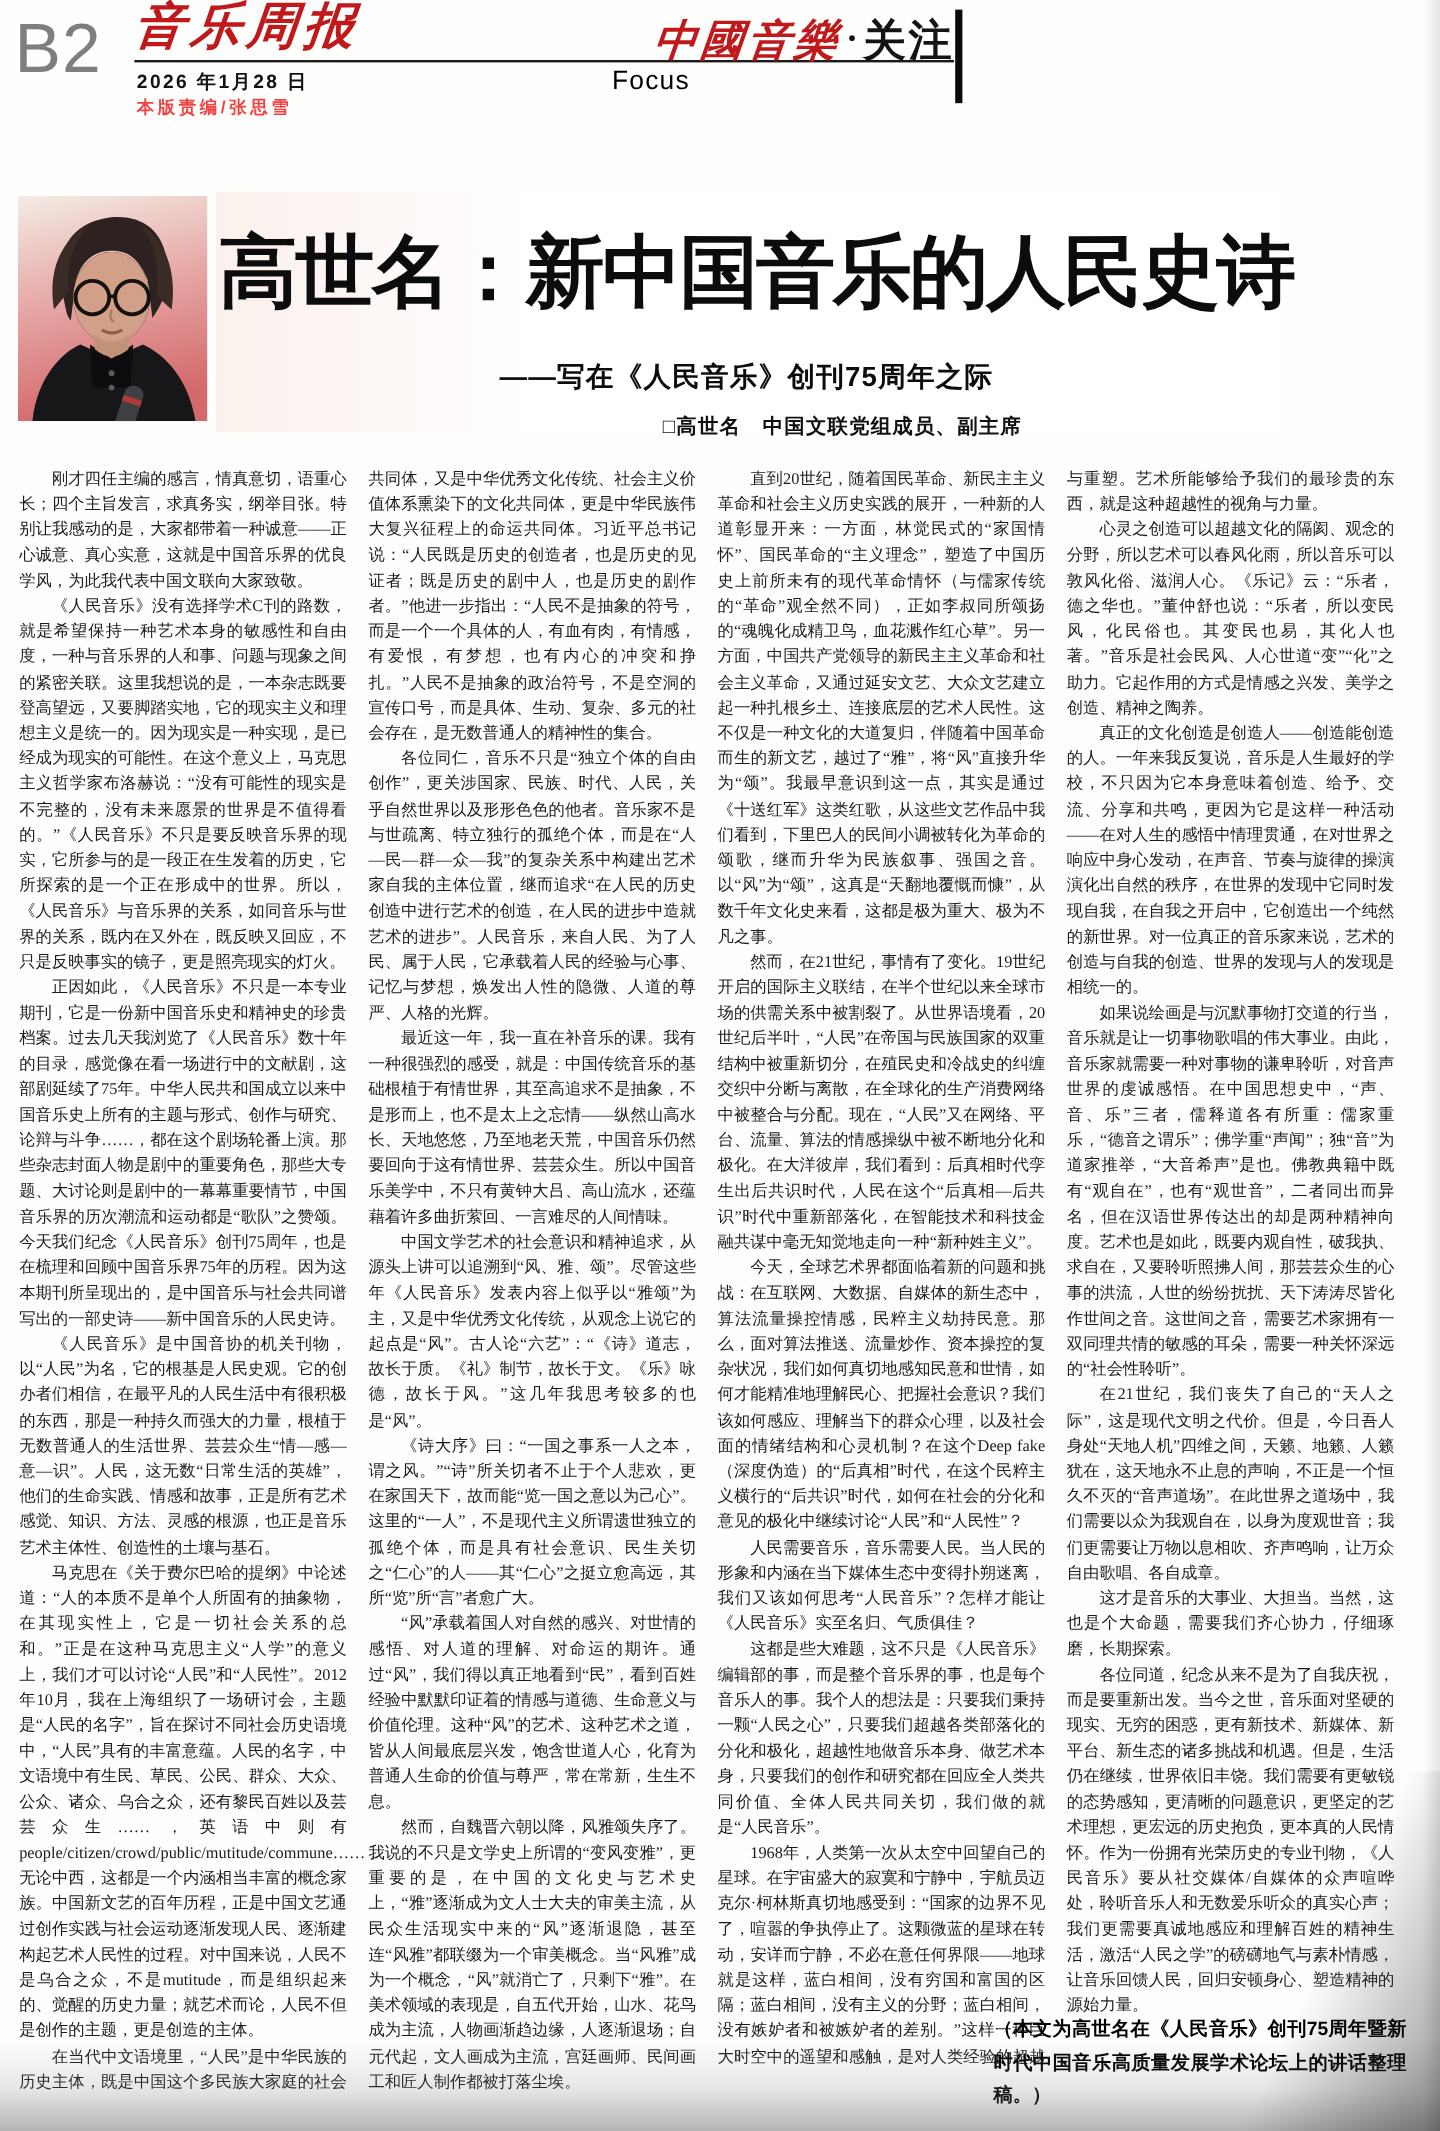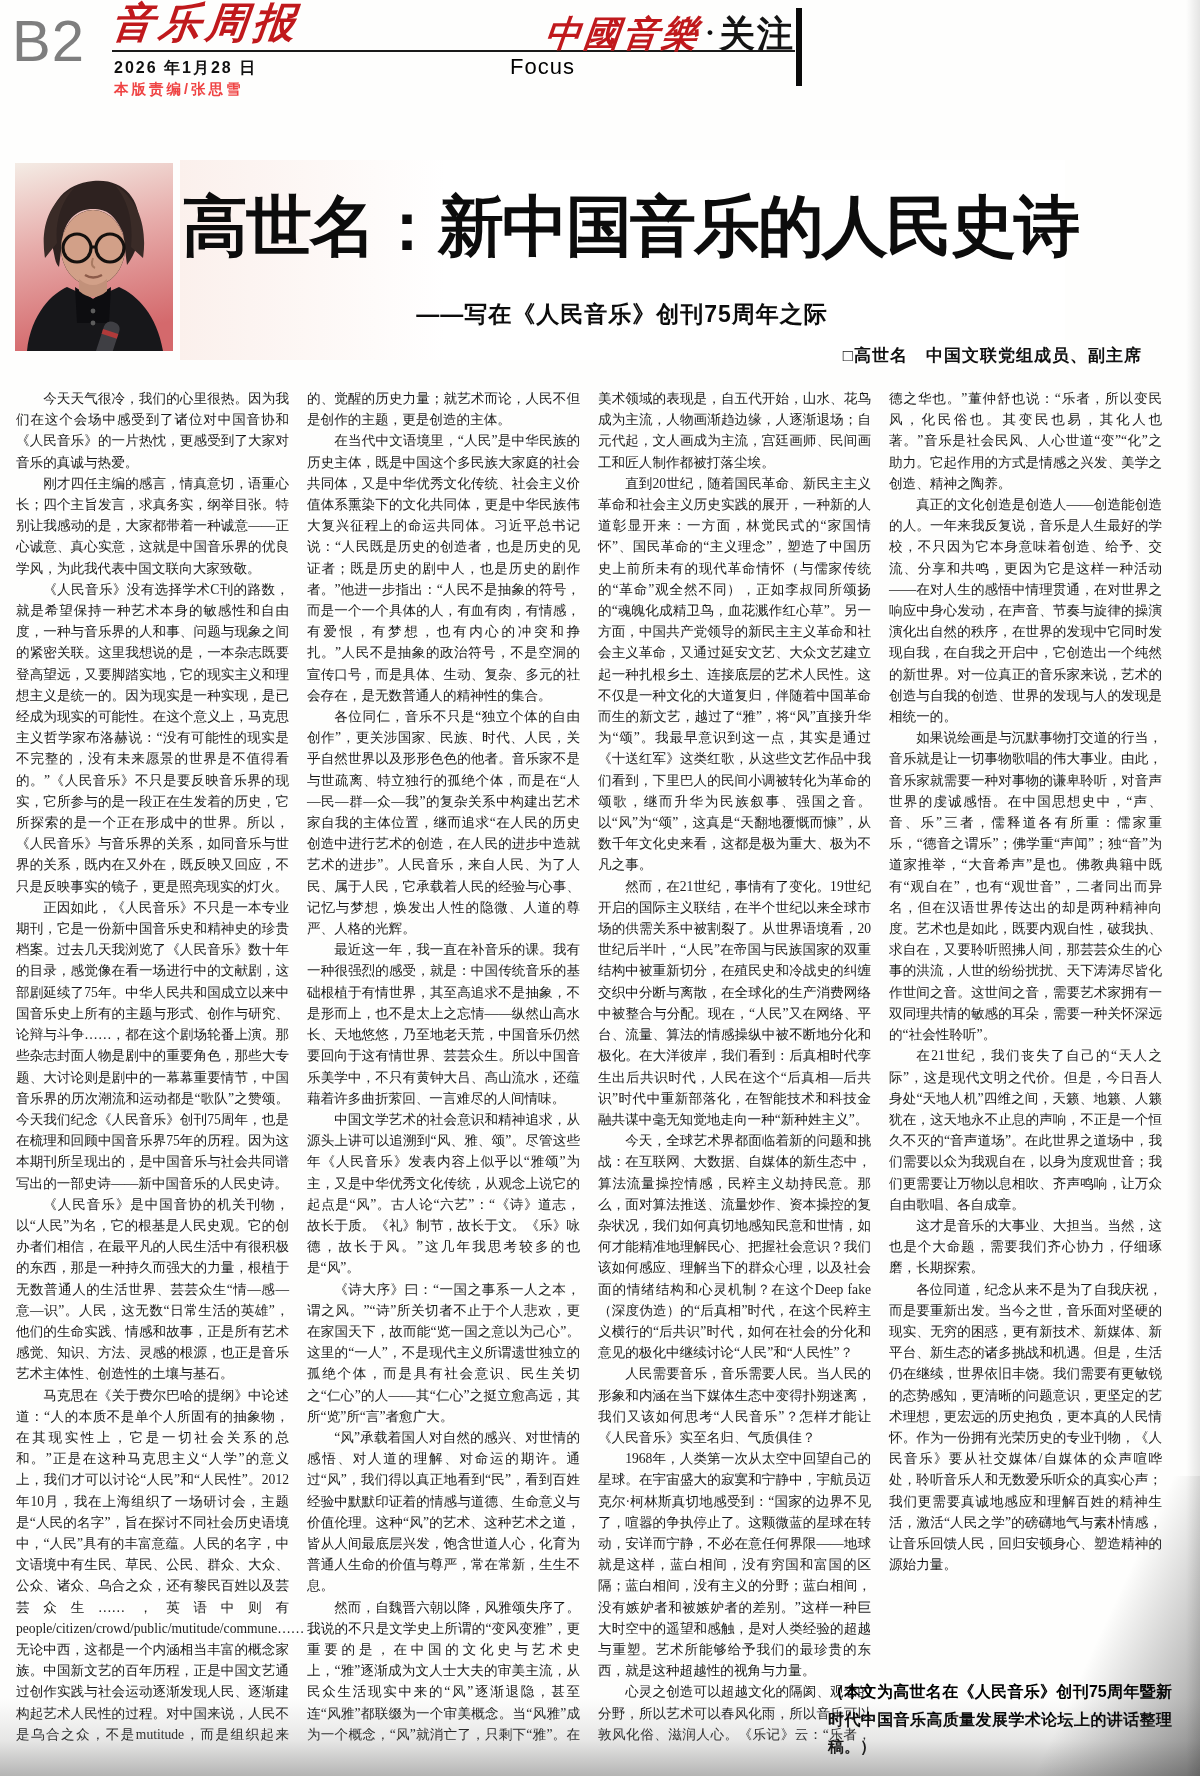--- a/index.html
+++ b/index.html
@@ -60,21 +60,21 @@
     font-family:"Liberation Sans", sans-serif; font-weight:900;
     font-size:66px; line-height:1.3; letter-spacing:-2px; color:#0c0c0c;
     text-align:right; white-space:nowrap;
   }
   .article-subtitle {
     position:absolute; left:182px; top:299px; width:880px; text-align:center;
     font-family:"Liberation Sans", sans-serif; font-weight:bold;
     font-size:23px; color:#0c0c0c; letter-spacing:1px;
   }
   .article-byline {
-    position:absolute; left:262px; top:344px; width:880px; text-align:right;
+    position:absolute; left:262px; top:344px; width:880px; text-align:center;
     font-family:"Liberation Sans", sans-serif; font-weight:bold;
     font-size:17px; color:#111; letter-spacing:1px;
   }
   
   .article-body {
     position:absolute; left:16px; top:388px; width:1146px; height:1368px;
     column-count:4; column-gap:18px; column-fill:auto;
     font-size:13.6px; line-height:21.2px; text-align:justify; color:#1b1b1b;
     overflow:hidden;
   }
@@ -154,37 +154,37 @@
       <rect x="84" y="158" width="16" height="44" rx="7" transform="rotate(18 92 180)" fill="#3f3f44"></rect>
       <rect x="84" y="168" width="16" height="5" transform="rotate(18 92 180)" fill="#b03a3a"></rect>
     </svg>
   </div>
 
   <div class="article-title">高世名：新中国音乐的人民史诗</div>
   <div class="article-subtitle">——写在《人民音乐》创刊75周年之际</div>
   <div class="article-byline">□高世名　中国文联党组成员、副主席</div>
 
   <div class="article-body">
-      <p>今天天气很冷，我们的心里很热。因为我们在这个会场中感受到了诸位对中国音协和《人民音乐》的一片热忱，更感受到了大家对音乐的真诚与热爱。</p>
       <p>刚才四任主编的感言，情真意切，语重心长；四个主旨发言，求真务实，纲举目张。特别让我感动的是，大家都带着一种诚意——正心诚意、真心实意，这就是中国音乐界的优良学风，为此我代表中国文联向大家致敬。</p>
       <p>《人民音乐》没有选择学术C刊的路数，就是希望保持一种艺术本身的敏感性和自由度，一种与音乐界的人和事、问题与现象之间的紧密关联。这里我想说的是，一本杂志既要登高望远，又要脚踏实地，它的现实主义和理想主义是统一的。因为现实是一种实现，是已经成为现实的可能性。在这个意义上，马克思主义哲学家布洛赫说：“没有可能性的现实是不完整的，没有未来愿景的世界是不值得看的。”《人民音乐》不只是要反映音乐界的现实，它所参与的是一段正在生发着的历史，它所探索的是一个正在形成中的世界。所以，《人民音乐》与音乐界的关系，如同音乐与世界的关系，既内在又外在，既反映又回应，不只是反映事实的镜子，更是照亮现实的灯火。</p>
       <p>正因如此，《人民音乐》不只是一本专业期刊，它是一份新中国音乐史和精神史的珍贵档案。过去几天我浏览了《人民音乐》数十年的目录，感觉像在看一场进行中的文献剧，这部剧延续了75年。中华人民共和国成立以来中国音乐史上所有的主题与形式、创作与研究、论辩与斗争……，都在这个剧场轮番上演。那些杂志封面人物是剧中的重要角色，那些大专题、大讨论则是剧中的一幕幕重要情节，中国音乐界的历次潮流和运动都是“歌队”之赞颂。今天我们纪念《人民音乐》创刊75周年，也是在梳理和回顾中国音乐界75年的历程。因为这本期刊所呈现出的，是中国音乐与社会共同谱写出的一部史诗——新中国音乐的人民史诗。</p>
       <p>《人民音乐》是中国音协的机关刊物，以“人民”为名，它的根基是人民史观。它的创办者们相信，在最平凡的人民生活中有很积极的东西，那是一种持久而强大的力量，根植于无数普通人的生活世界、芸芸众生“情—感—意—识”。人民，这无数“日常生活的英雄”，他们的生命实践、情感和故事，正是所有艺术感觉、知识、方法、灵感的根源，也正是音乐艺术主体性、创造性的土壤与基石。</p>
       <p>马克思在《关于费尔巴哈的提纲》中论述道：“人的本质不是单个人所固有的抽象物，在其现实性上，它是一切社会关系的总和。”正是在这种马克思主义“人学”的意义上，我们才可以讨论“人民”和“人民性”。2012年10月，我在上海组织了一场研讨会，主题是“人民的名字”，旨在探讨不同社会历史语境中，“人民”具有的丰富意蕴。人民的名字，中文语境中有生民、草民、公民、群众、大众、公众、诸众、乌合之众，还有黎民百姓以及芸芸众生……，英语中则有people/citizen/crowd/public/mutitude/commune……，无论中西，这都是一个内涵相当丰富的概念家族。中国新文艺的百年历程，正是中国文艺通过创作实践与社会运动逐渐发现人民、逐渐建构起艺术人民性的过程。对中国来说，人民不是乌合之众，不是mutitude，而是组织起来的、觉醒的历史力量；就艺术而论，人民不但是创作的主题，更是创造的主体。</p>
       <p>在当代中文语境里，“人民”是中华民族的历史主体，既是中国这个多民族大家庭的社会共同体，又是中华优秀文化传统、社会主义价值体系熏染下的文化共同体，更是中华民族伟大复兴征程上的命运共同体。习近平总书记说：“人民既是历史的创造者，也是历史的见证者；既是历史的剧中人，也是历史的剧作者。”他进一步指出：“人民不是抽象的符号，而是一个一个具体的人，有血有肉，有情感，有爱恨，有梦想，也有内心的冲突和挣扎。”人民不是抽象的政治符号，不是空洞的宣传口号，而是具体、生动、复杂、多元的社会存在，是无数普通人的精神性的集合。</p>
       <p>各位同仁，音乐不只是“独立个体的自由创作”，更关涉国家、民族、时代、人民，关乎自然世界以及形形色色的他者。音乐家不是与世疏离、特立独行的孤绝个体，而是在“人—民—群—众—我”的复杂关系中构建出艺术家自我的主体位置，继而追求“在人民的历史创造中进行艺术的创造，在人民的进步中造就艺术的进步”。人民音乐，来自人民、为了人民、属于人民，它承载着人民的经验与心事、记忆与梦想，焕发出人性的隐微、人道的尊严、人格的光辉。</p>
       <p>最近这一年，我一直在补音乐的课。我有一种很强烈的感受，就是：中国传统音乐的基础根植于有情世界，其至高追求不是抽象，不是形而上，也不是太上之忘情——纵然山高水长、天地悠悠，乃至地老天荒，中国音乐仍然要回向于这有情世界、芸芸众生。所以中国音乐美学中，不只有黄钟大吕、高山流水，还蕴藉着许多曲折萦回、一言难尽的人间情味。</p>
       <p>中国文学艺术的社会意识和精神追求，从源头上讲可以追溯到“风、雅、颂”。尽管这些年《人民音乐》发表内容上似乎以“雅颂”为主，又是中华优秀文化传统，从观念上说它的起点是“风”。古人论“六艺”：“《诗》道志，故长于质。《礼》制节，故长于文。《乐》咏德，故长于风。”这几年我思考较多的也是“风”。</p>
       <p>《诗大序》曰：“一国之事系一人之本，谓之风。”“诗”所关切者不止于个人悲欢，更在家国天下，故而能“览一国之意以为己心”。这里的“一人”，不是现代主义所谓遗世独立的孤绝个体，而是具有社会意识、民生关切之“仁心”的人——其“仁心”之挺立愈高远，其所“览”所“言”者愈广大。</p>
       <p>“风”承载着国人对自然的感兴、对世情的感悟、对人道的理解、对命运的期许。通过“风”，我们得以真正地看到“民”，看到百姓经验中默默印证着的情感与道德、生命意义与价值伦理。这种“风”的艺术、这种艺术之道，皆从人间最底层兴发，饱含世道人心，化育为普通人生命的价值与尊严，常在常新，生生不息。</p>
       <p>然而，自魏晋六朝以降，风雅颂失序了。我说的不只是文学史上所谓的“变风变雅”，更重要的是，在中国的文化史与艺术史上，“雅”逐渐成为文人士大夫的审美主流，从民众生活现实中来的“风”逐渐退隐，甚至连“风雅”都联缀为一个审美概念。当“风雅”成为一个概念，“风”就消亡了，只剩下“雅”。在美术领域的表现是，自五代开始，山水、花鸟成为主流，人物画渐趋边缘，人逐渐退场；自元代起，文人画成为主流，宫廷画师、民间画工和匠人制作都被打落尘埃。</p>
       <p>直到20世纪，随着国民革命、新民主主义革命和社会主义历史实践的展开，一种新的人道彰显开来：一方面，林觉民式的“家国情怀”、国民革命的“主义理念”，塑造了中国历史上前所未有的现代革命情怀（与儒家传统的“革命”观全然不同），正如李叔同所颂扬的“魂魄化成精卫鸟，血花溅作红心草”。另一方面，中国共产党领导的新民主主义革命和社会主义革命，又通过延安文艺、大众文艺建立起一种扎根乡土、连接底层的艺术人民性。这不仅是一种文化的大道复归，伴随着中国革命而生的新文艺，越过了“雅”，将“风”直接升华为“颂”。我最早意识到这一点，其实是通过《十送红军》这类红歌，从这些文艺作品中我们看到，下里巴人的民间小调被转化为革命的颂歌，继而升华为民族叙事、强国之音。以“风”为“颂”，这真是“天翻地覆慨而慷”，从数千年文化史来看，这都是极为重大、极为不凡之事。</p>
       <p>然而，在21世纪，事情有了变化。19世纪开启的国际主义联结，在半个世纪以来全球市场的供需关系中被割裂了。从世界语境看，20世纪后半叶，“人民”在帝国与民族国家的双重结构中被重新切分，在殖民史和冷战史的纠缠交织中分断与离散，在全球化的生产消费网络中被整合与分配。现在，“人民”又在网络、平台、流量、算法的情感操纵中被不断地分化和极化。在大洋彼岸，我们看到：后真相时代孪生出后共识时代，人民在这个“后真相—后共识”时代中重新部落化，在智能技术和科技金融共谋中毫无知觉地走向一种“新种姓主义”。</p>
       <p>今天，全球艺术界都面临着新的问题和挑战：在互联网、大数据、自媒体的新生态中，算法流量操控情感，民粹主义劫持民意。那么，面对算法推送、流量炒作、资本操控的复杂状况，我们如何真切地感知民意和世情，如何才能精准地理解民心、把握社会意识？我们该如何感应、理解当下的群众心理，以及社会面的情绪结构和心灵机制？在这个Deep fake（深度伪造）的“后真相”时代，在这个民粹主义横行的“后共识”时代，如何在社会的分化和意见的极化中继续讨论“人民”和“人民性”？</p>
       <p>人民需要音乐，音乐需要人民。当人民的形象和内涵在当下媒体生态中变得扑朔迷离，我们又该如何思考“人民音乐”？怎样才能让《人民音乐》实至名归、气质俱佳？</p>
+      <p>这都是些大难题，这不只是《人民音乐》编辑部的事，而是整个音乐界的事，也是每个音乐人的事。我个人的想法是：只要我们秉持一颗“人民之心”，只要我们超越各类部落化的分化和极化，超越性地做音乐本身、做艺术本身，只要我们的创作和研究都在回应全人类共同价值、全体人民共同关切，我们做的就是“人民音乐”。</p>
       <p>1968年，人类第一次从太空中回望自己的星球。在宇宙盛大的寂寞和宁静中，宇航员迈克尔·柯林斯真切地感受到：“国家的边界不见了，喧嚣的争执停止了。这颗微蓝的星球在转动，安详而宁静，不必在意任何界限——地球就是这样，蓝白相间，没有穷国和富国的区隔；蓝白相间，没有主义的分野；蓝白相间，没有嫉妒者和被嫉妒者的差别。”这样一种巨大时空中的遥望和感触，是对人类经验的超越与重塑。艺术所能够给予我们的最珍贵的东西，就是这种超越性的视角与力量。</p>
       <p>心灵之创造可以超越文化的隔阂、观念的分野，所以艺术可以春风化雨，所以音乐可以敦风化俗、滋润人心。《乐记》云：“乐者，德之华也。”董仲舒也说：“乐者，所以变民风，化民俗也。其变民也易，其化人也著。”音乐是社会民风、人心世道“变”“化”之助力。它起作用的方式是情感之兴发、美学之创造、精神之陶养。</p>
       <p>真正的文化创造是创造人——创造能创造的人。一年来我反复说，音乐是人生最好的学校，不只因为它本身意味着创造、给予、交流、分享和共鸣，更因为它是这样一种活动——在对人生的感悟中情理贯通，在对世界之响应中身心发动，在声音、节奏与旋律的操演演化出自然的秩序，在世界的发现中它同时发现自我，在自我之开启中，它创造出一个纯然的新世界。对一位真正的音乐家来说，艺术的创造与自我的创造、世界的发现与人的发现是相统一的。</p>
       <p>如果说绘画是与沉默事物打交道的行当，音乐就是让一切事物歌唱的伟大事业。由此，音乐家就需要一种对事物的谦卑聆听，对音声世界的虔诚感悟。在中国思想史中，“声、音、乐”三者，儒释道各有所重：儒家重乐，“德音之谓乐”；佛学重“声闻”；独“音”为道家推举，“大音希声”是也。佛教典籍中既有“观自在”，也有“观世音”，二者同出而异名，但在汉语世界传达出的却是两种精神向度。艺术也是如此，既要内观自性，破我执、求自在，又要聆听照拂人间，那芸芸众生的心事的洪流，人世的纷纷扰扰、天下涛涛尽皆化作世间之音。这世间之音，需要艺术家拥有一双同理共情的敏感的耳朵，需要一种关怀深远的“社会性聆听”。</p>
       <p>在21世纪，我们丧失了自己的“天人之际”，这是现代文明之代价。但是，今日吾人身处“天地人机”四维之间，天籁、地籁、人籁犹在，这天地永不止息的声响，不正是一个恒久不灭的“音声道场”。在此世界之道场中，我们需要以众为我观自在，以身为度观世音；我们更需要让万物以息相吹、齐声鸣响，让万众自由歌唱、各自成章。</p>
       <p>这才是音乐的大事业、大担当。当然，这也是个大命题，需要我们齐心协力，仔细琢磨，长期探索。</p>
       <p>各位同道，纪念从来不是为了自我庆祝，而是要重新出发。当今之世，音乐面对坚硬的现实、无穷的困惑，更有新技术、新媒体、新平台、新生态的诸多挑战和机遇。但是，生活仍在继续，世界依旧丰饶。我们需要有更敏锐的态势感知，更清晰的问题意识，更坚定的艺术理想，更宏远的历史抱负，更本真的人民情怀。作为一份拥有光荣历史的专业刊物，《人民音乐》要从社交媒体/自媒体的众声喧哗处，聆听音乐人和无数爱乐听众的真实心声；我们更需要真诚地感应和理解百姓的精神生活，激活“人民之学”的磅礴地气与素朴情感，让音乐回馈人民，回归安顿身心、塑造精神的源始力量。</p>
     </div>
 
   <div class="footnote">（本文为高世名在《人民音乐》创刊75周年暨新时代中国音乐高质量发展学术论坛上的讲话整理稿。）</div>

